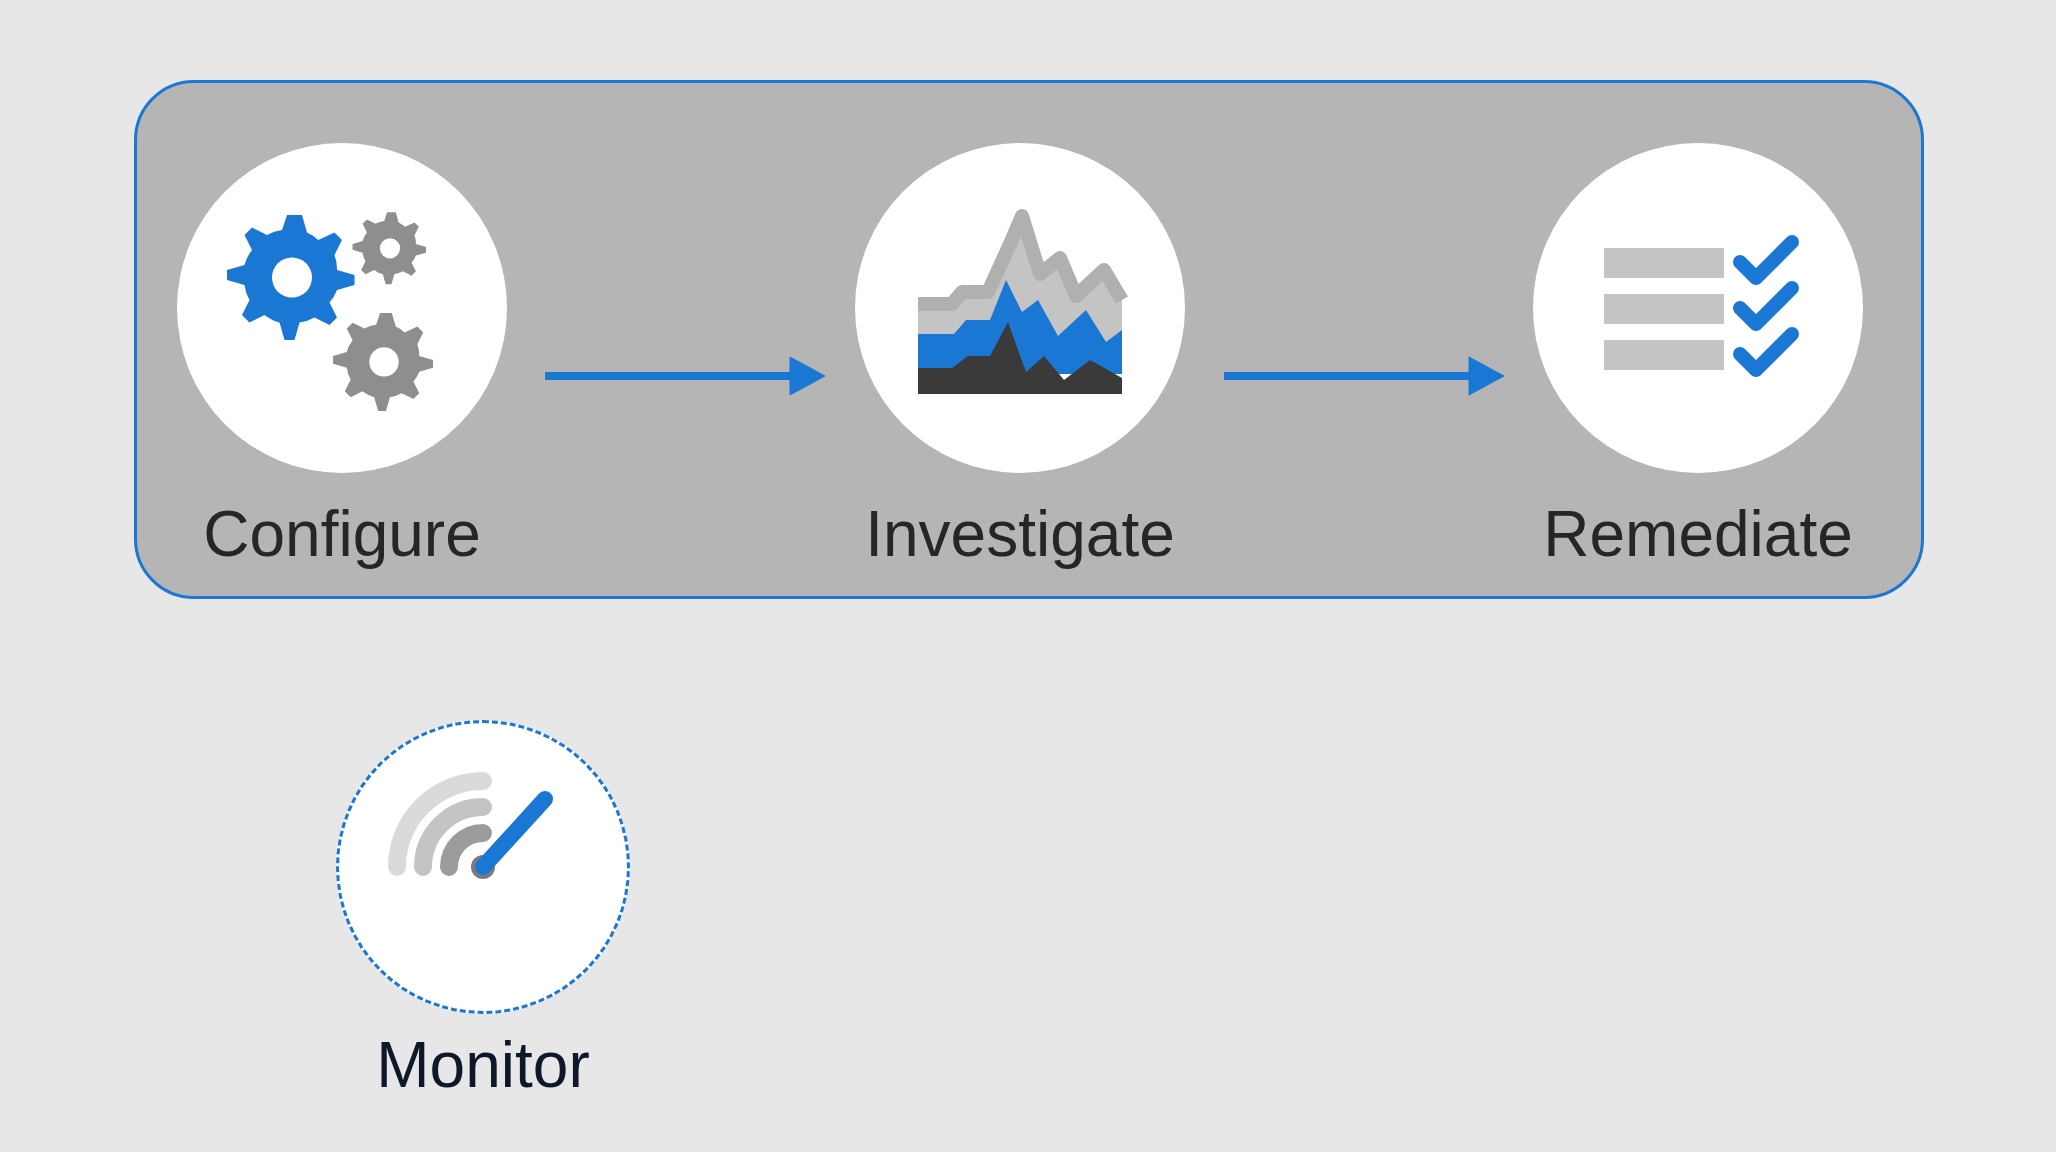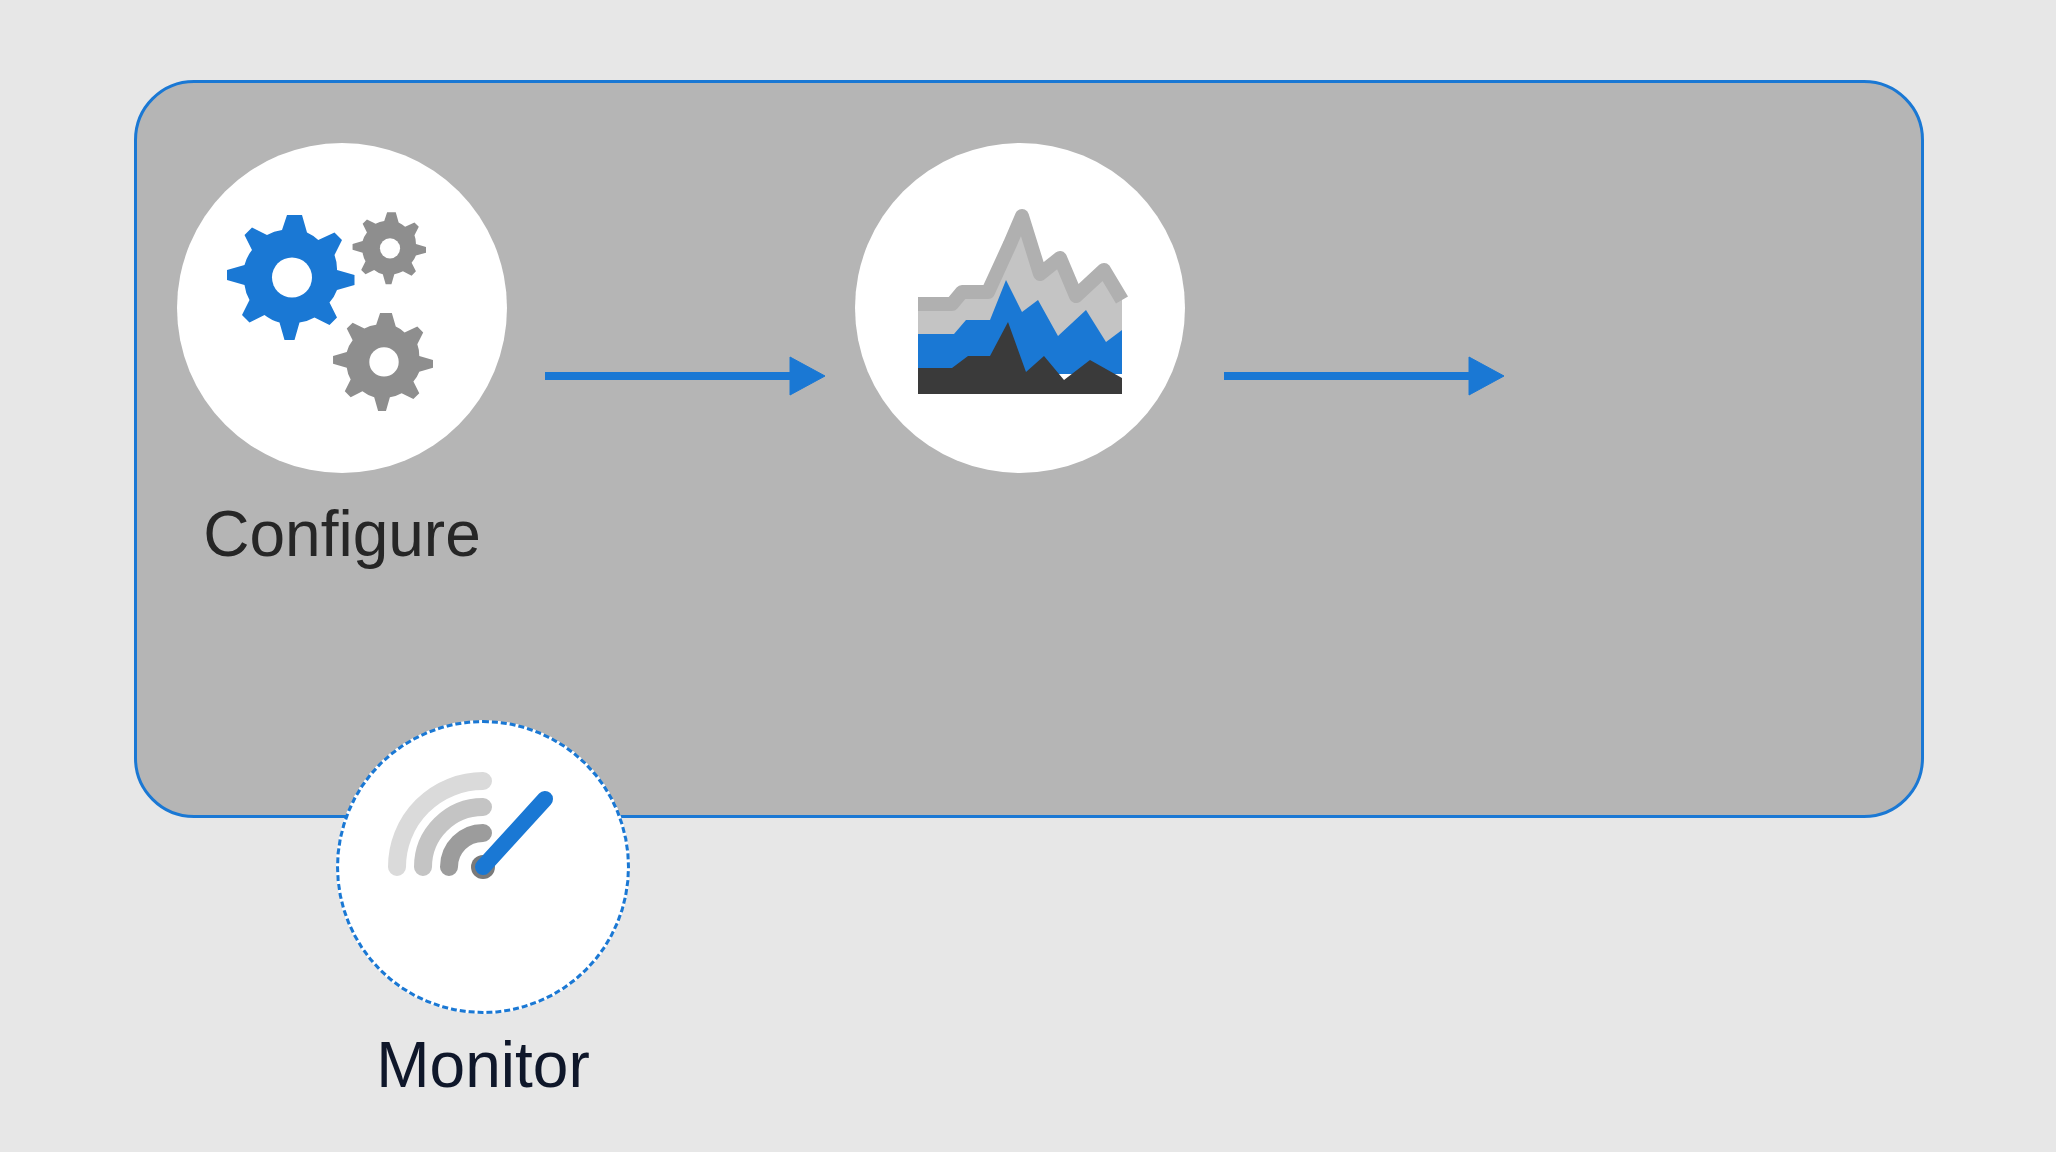--- a/index.html
+++ b/index.html
@@ -9,21 +9,21 @@
     background: #E7E7E7;
     font-family: 'Segoe UI', Arial, sans-serif;
     position: relative;
     overflow: hidden;
   }
   .main-container {
     position: absolute;
     left: 134px;
     top: 80px;
     width: 1790px;
-    height: 738px;
+    height: 519px;
     background: #B5B5B5;
     border: 3px solid #1A78D4;
     border-radius: 60px;
   }
   .step {
     position: absolute;
     display: flex;
     flex-direction: column;
     align-items: center;
   }
@@ -117,27 +117,41 @@
 
         <path fill="#C4C4C4" d="M28,176 L28,126 L62,126 L72,114 L98,114 L120,66 L132,38 L150,96 L170,80 L186,118 L214,92 L232,122 L232,176 Z"></path>
 
         <path fill="#1A78D4" d="M28,196 L28,156 L64,156 L76,142 L100,142 L116,102 L132,134 L148,122 L168,158 L196,132 L216,164 L232,152 L232,196 Z"></path>
 
         <path fill="#3A3A3A" d="M28,216 L28,190 L62,190 L78,178 L100,178 L118,144 L136,194 L154,178 L174,202 L200,182 L232,200 L232,216 Z"></path>
 
         <path fill="none" stroke="#B0B0B0" stroke-width="14" stroke-linejoin="round" d="M28,126 L62,126 L72,114 L98,114 L120,66 L132,38 L150,96 L170,80 L186,118 L214,92 L232,122"></path>
       </svg>
     </div>
+    <div class="label">Investigate</div>
   </div>
 
   <svg class="arrow arrow2" width="280" height="50" viewBox="0 0 280 50">
     <line x1="0" y1="25" x2="250" y2="25" stroke="#1A78D4" stroke-width="8"></line>
     <polygon points="245,6 280,25 245,44" fill="#1A78D4"></polygon>
   </svg>
 
+  <div class="step step3">
+    <div class="circle">
+      <svg width="260" height="260" viewBox="0 0 260 260">
+        <rect x="36" y="70" width="120" height="30" fill="#C4C4C4"></rect>
+        <rect x="36" y="116" width="120" height="30" fill="#C4C4C4"></rect>
+        <rect x="36" y="162" width="120" height="30" fill="#C4C4C4"></rect>
+        <path d="M172,84 L188,100 L224,64" stroke="#1A78D4" stroke-width="14" fill="none" stroke-linecap="round" stroke-linejoin="round"></path>
+        <path d="M172,130 L188,146 L224,110" stroke="#1A78D4" stroke-width="14" fill="none" stroke-linecap="round" stroke-linejoin="round"></path>
+        <path d="M172,176 L188,192 L224,156" stroke="#1A78D4" stroke-width="14" fill="none" stroke-linecap="round" stroke-linejoin="round"></path>
+      </svg>
+    </div>
+    <div class="label">Remediate</div>
+  </div>
 
 </div>
 
 <div class="monitor-circle">
   <svg width="220" height="220" viewBox="0 0 220 220">
     <path d="M110,110 m-86,0 a86,86 0 0,1 86,-86" stroke="#DADADA" stroke-width="18" fill="none" stroke-linecap="round"></path>
     <path d="M110,110 m-60,0 a60,60 0 0,1 60,-60" stroke="#C4C4C4" stroke-width="18" fill="none" stroke-linecap="round"></path>
     <path d="M110,110 m-34,0 a34,34 0 0,1 34,-34" stroke="#9C9C9C" stroke-width="18" fill="none" stroke-linecap="round"></path>
     <circle cx="110" cy="110" r="12" fill="#7A7A7A"></circle>
     <line x1="110" y1="110" x2="172" y2="42" stroke="#1A78D4" stroke-width="16" stroke-linecap="round"></line>

